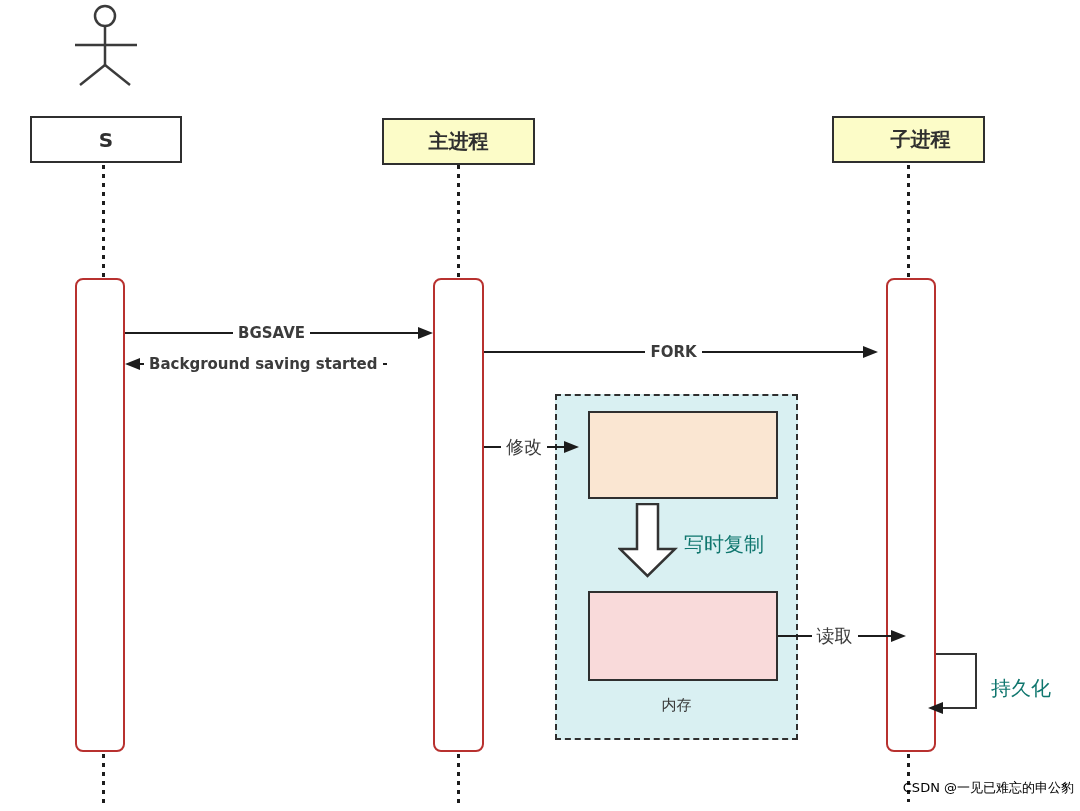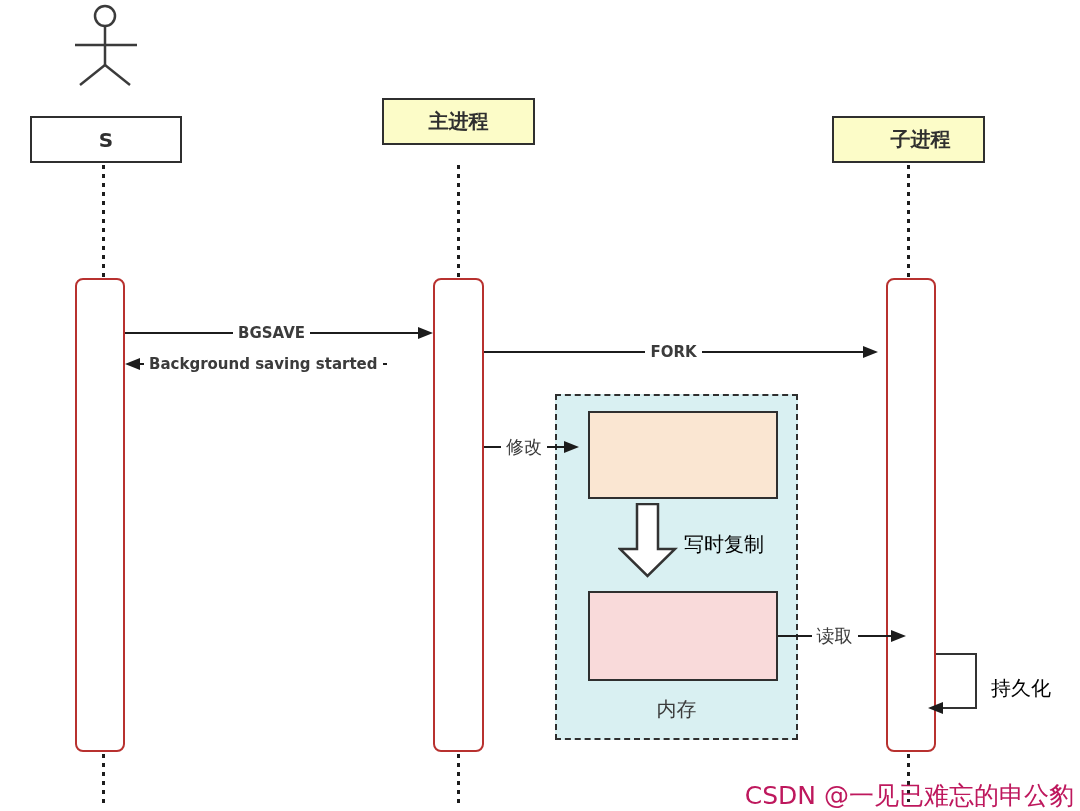--- a/index.html
+++ b/index.html
@@ -89,46 +89,46 @@
     width: 190px;
     box-sizing: border-box;
     border: 2px solid #2f2f2f;
     z-index: 5;
   }
   .mem-label {
     position: absolute;
     left: 555px; top: 696px;
     width: 243px;
     text-align: center;
-    font-size: 20px;
+    font-size: 15px;
     color: #3b3b3b;
     z-index: 6;
   }
   .free-label {
     position: absolute;
     white-space: nowrap;
     font-size: 20px;
-    color: #000000;
+    color: #0f766e;
     z-index: 6;
   }
   
   .self-loop {
     position: absolute;
     left: 936px; top: 653px;
     width: 41px; height: 56px;
     box-sizing: border-box;
     border: 2px solid #333333;
     border-left: none;
     z-index: 5;
   }
   .watermark {
     position: absolute;
     right: 6px; top: 779px;
-    font-size: 25px;
-    color: #be185d;
+    font-size: 13px;
+    color: #000000;
     white-space: nowrap;
     z-index: 7;
   }
   svg { display: block; }
 </style>
 </head>
 <body>
 
 <div class="canvas">
 
@@ -136,21 +136,21 @@
     <circle cx="35" cy="12" r="10" fill="none" stroke="#3b3b3b" stroke-width="2.5"></circle>
     <line x1="35" y1="22" x2="35" y2="61" stroke="#3b3b3b" stroke-width="2.5"></line>
     <line x1="5" y1="41" x2="67" y2="41" stroke="#3b3b3b" stroke-width="2.5"></line>
     <line x1="35" y1="61" x2="10" y2="81" stroke="#3b3b3b" stroke-width="2.5"></line>
     <line x1="35" y1="61" x2="60" y2="81" stroke="#3b3b3b" stroke-width="2.5"></line>
   </svg>
 
   <div class="pbox" style="left:30px; top:116px; width:152px;">
     <span>S</span>
   </div>
-  <div class="pbox yellow" style="left:382px; top:98px;">
+  <div class="pbox yellow" style="left:382px; top:118px;">
     <span>主进程</span>
   </div>
   <div class="pbox yellow" style="left:832px; top:116px;padding-left:24px;">
     <span>子进程</span>
   </div>
 
   <div class="lifeline" style="left:102px; top:165px; height:112px;"></div>
   <div class="lifeline" style="left:457px; top:165px; height:112px;"></div>
   <div class="lifeline" style="left:907px; top:165px; height:112px;"></div>
   <div class="lifeline" style="left:102px; top:754px; height:52px;"></div>

